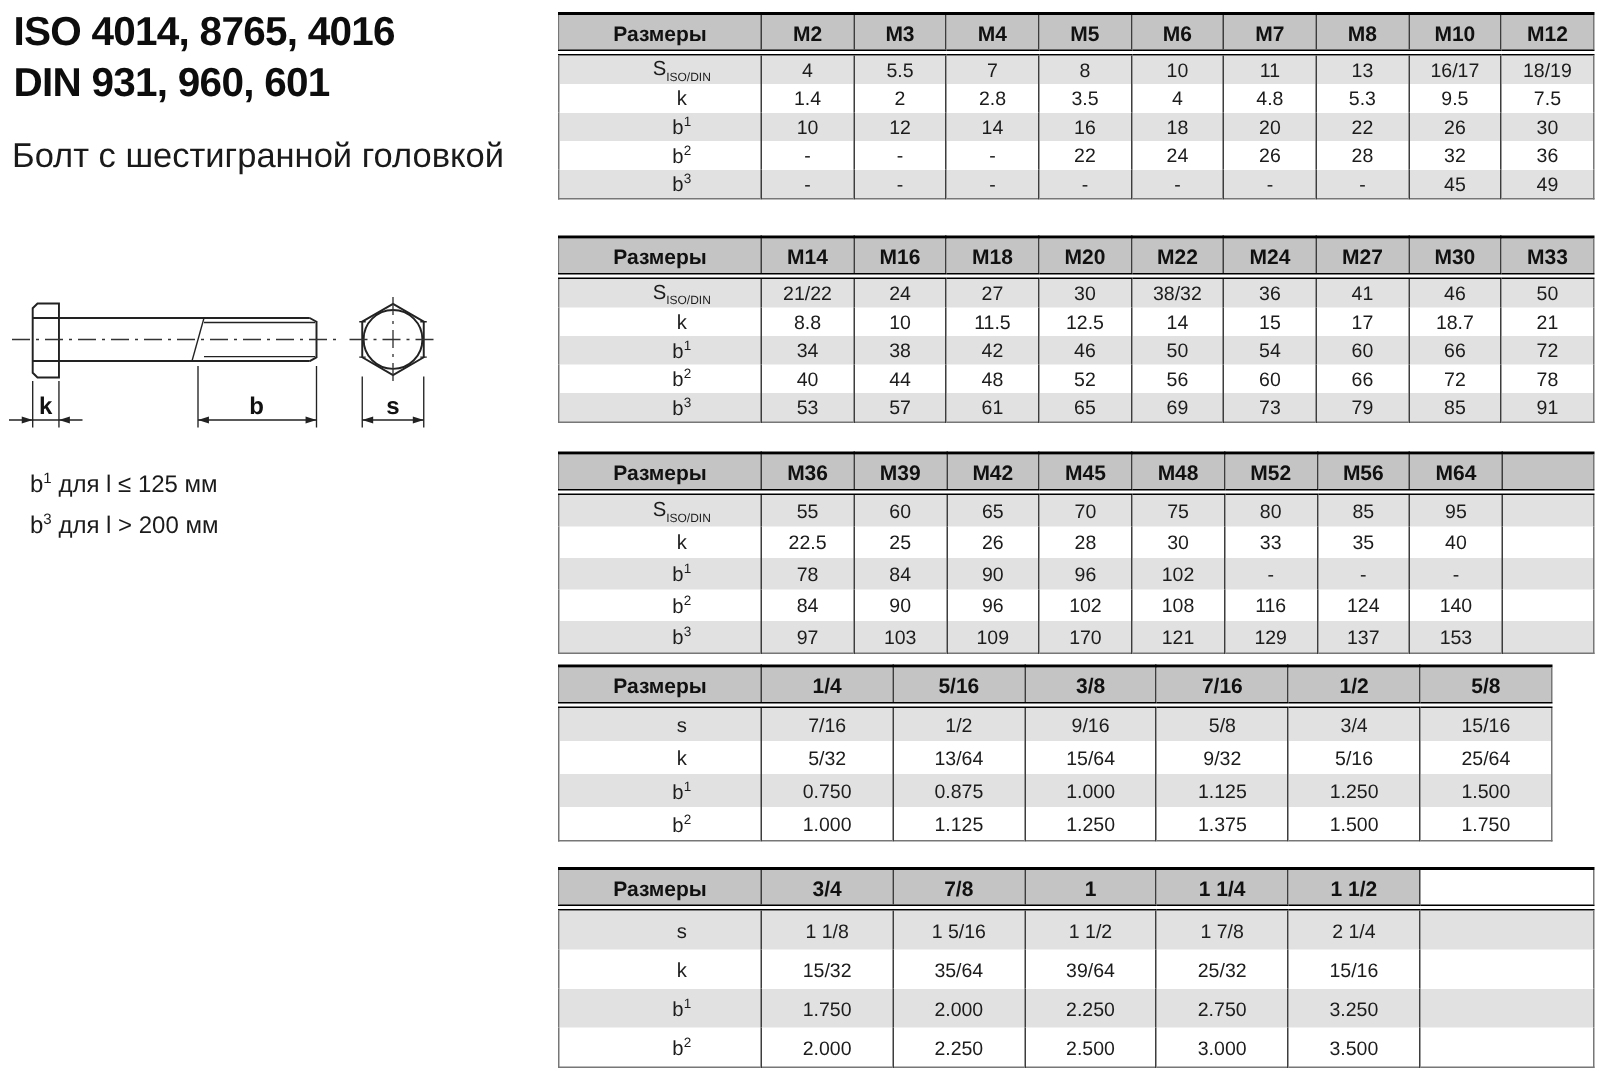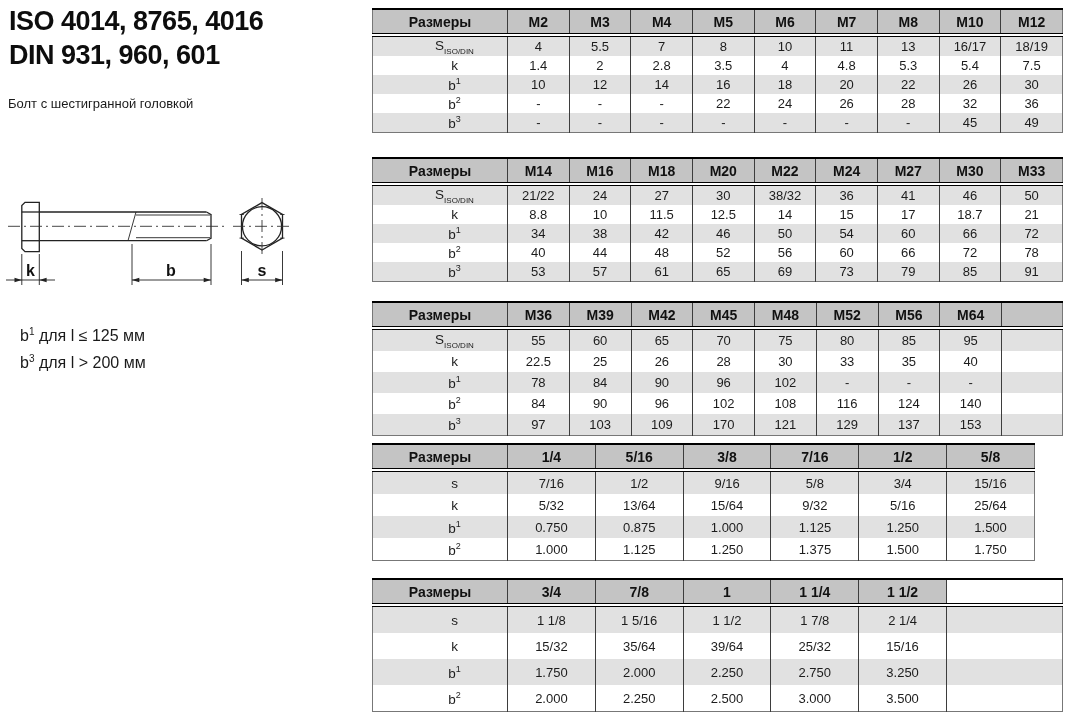--- a/index.html
+++ b/index.html
@@ -4,23 +4,23 @@
 <style>
   html,body{margin:0;padding:0;background:#fff;}
   .page{
     position:relative;width:1067px;height:720px;background:#fff;overflow:hidden;
     font-family:"Liberation Sans", sans-serif;color:#111;
   }
   
   .title-block{position:absolute;left:9px;top:4px;}
   .title-line{font-size:27px;font-weight:bold;line-height:34px;letter-spacing:-0.5px;color:#0d0d0d;}
   .subtitle-block{position:absolute;left:8px;top:90px;}
-  .subtitle-line{font-size:13px;line-height:27px;color:#1a1a1a;}
+  .subtitle-line{font-size:23px;line-height:27px;color:#1a1a1a;}
   .drawing{position:absolute;left:0;top:188px;}
-  .footnotes{position:absolute;left:20px;top:320px;font-size:16px;line-height:23px;color:#1a1a1a;}
+  .footnotes{position:absolute;left:20px;top:308px;font-size:16px;line-height:23px;color:#1a1a1a;}
   .footnotes sup{font-size:10px;}
   
   .tables-region{position:absolute;left:0;top:0;width:1067px;height:720px;}
   table.dim-table{
     position:absolute;border-collapse:collapse;table-layout:fixed;background:#fff;
     border:1px solid #777;border-top:2.5px solid #000;font-family:"Liberation Sans",sans-serif;
   }
   .dim-table th,.dim-table td{
     padding:0 2px;text-align:center;vertical-align:middle;overflow:hidden;white-space:nowrap;
   }
@@ -179,21 +179,21 @@
           </tr>
           <tr class="plain">
             <td class="row-label"><span>k</span></td>
             <td class="value-cell">1.4</td>
             <td class="value-cell">2</td>
             <td class="value-cell">2.8</td>
             <td class="value-cell">3.5</td>
             <td class="value-cell">4</td>
             <td class="value-cell">4.8</td>
             <td class="value-cell">5.3</td>
-            <td class="value-cell">5.4</td>
+            <td class="value-cell">9.5</td>
             <td class="value-cell">7.5</td>
           </tr>
           <tr class="stripe">
             <td class="row-label"><span>b</span><sup>1</sup></td>
             <td class="value-cell">10</td>
             <td class="value-cell">12</td>
             <td class="value-cell">14</td>
             <td class="value-cell">16</td>
             <td class="value-cell">18</td>
             <td class="value-cell">20</td>

